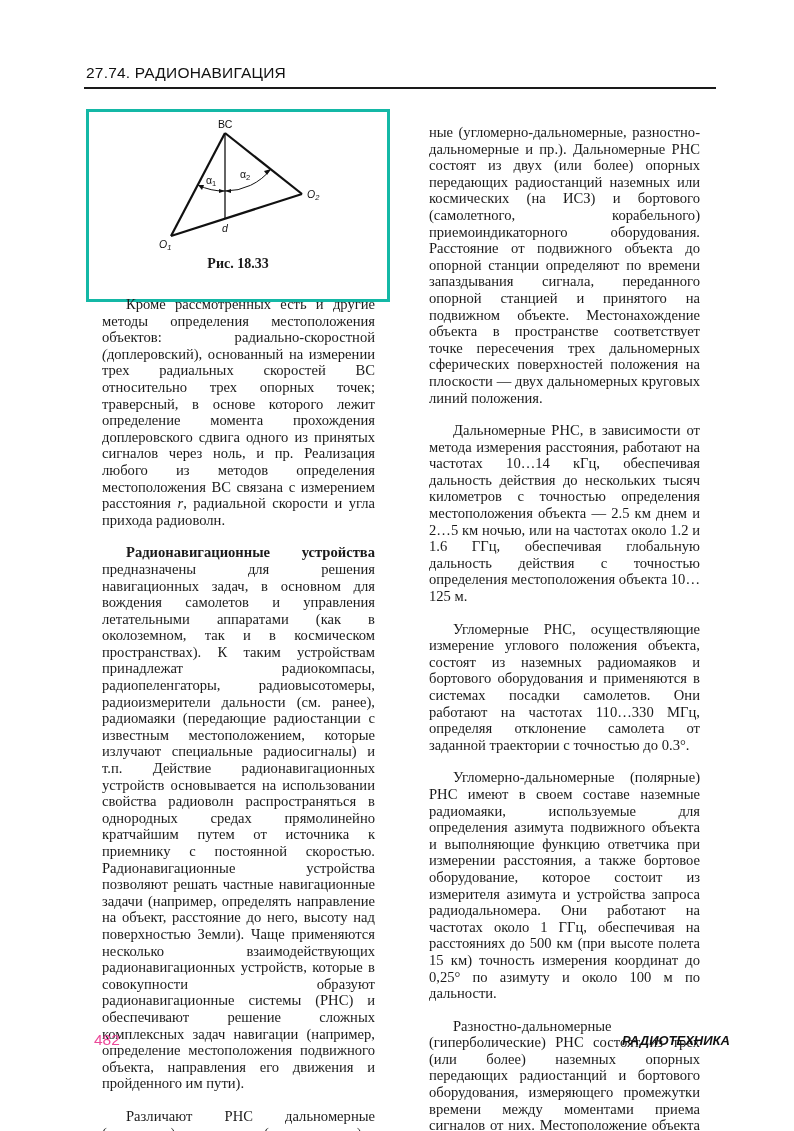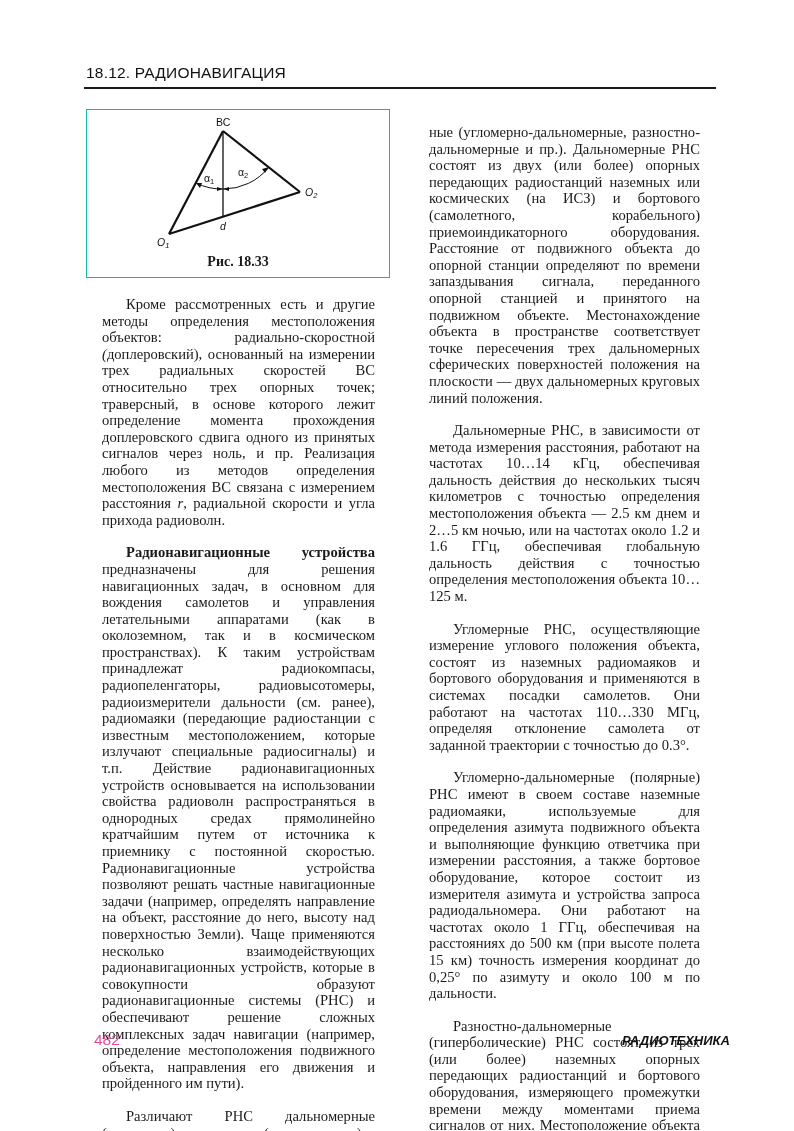--- a/index.html
+++ b/index.html
@@ -4,22 +4,22 @@
 <style>
   html, body { margin: 0; padding: 0; background: #ffffff; }
   body { width: 794px; height: 1131px; position: relative; overflow: hidden; color: #1a1a1a; }
   .running-head {
     position: absolute; left: 86px; top: 64px;
     font-family: "Liberation Sans", sans-serif; font-size: 15.5px; letter-spacing: 0.2px;
     color: #111;
   }
   .head-rule { position: absolute; left: 84px; top: 87px; width: 632px; height: 0; border-top: 2.4px solid #1a1a1a; }
   .figure-box {
-    position: absolute; left: 86px; top: 109px; width: 304px; height: 169px;
-    border: 1px solid #14b8a6; box-sizing: border-box;
+    position: absolute; left: 86px; top: 109px; width: 304px; height: 193px;
+    border: 3px solid #14b8a6; box-sizing: border-box;
   }
   .figure-box svg { position: absolute; left: 0; top: 0; }
   .fig-caption {
     position: absolute; left: 0; width: 100%; top: 144px; text-align: center;
     font-family: "Liberation Serif", serif; font-weight: bold; font-size: 14px;
   }
   .col {
     position: absolute; font-family: "Liberation Serif", serif; font-size: 14.6px;
     line-height: 16.6px; text-align: justify; color: #1a1a1a;
   }
@@ -37,21 +37,21 @@
     position: absolute; right: 64px; top: 1033px;
     font-family: Liberation Sans, sans-serif; font-size: 13px; font-style: italic; font-weight: bold; color: #111;
   }
   .lbl { font-family: "Liberation Sans", sans-serif; font-size: 10.5px; fill: #111; }
   .lbli { font-family: "Liberation Sans", sans-serif; font-size: 10.5px; font-style: italic; fill: #111; }
   .sub { font-size: 7.5px; }
 </style>
 </head>
 <body>
 
-<div class="running-head">18.12. РАДИОНАВИГАЦИЯ</div>
+<div class="running-head">27.74. РАДИОНАВИГАЦИЯ</div>
 <div class="head-rule"></div>
 
 <div class="figure-box">
   <svg width="304" height="169" viewBox="0 0 304 169">
 
     <line x1="136" y1="21" x2="82" y2="124" stroke="#111" stroke-width="2.2"></line>
     <line x1="136" y1="21" x2="213" y2="82" stroke="#111" stroke-width="2.2"></line>
     <line x1="82" y1="124" x2="213" y2="82" stroke="#111" stroke-width="2.2"></line>
     <line x1="136" y1="21" x2="136" y2="107" stroke="#111" stroke-width="1.3"></line>
 

